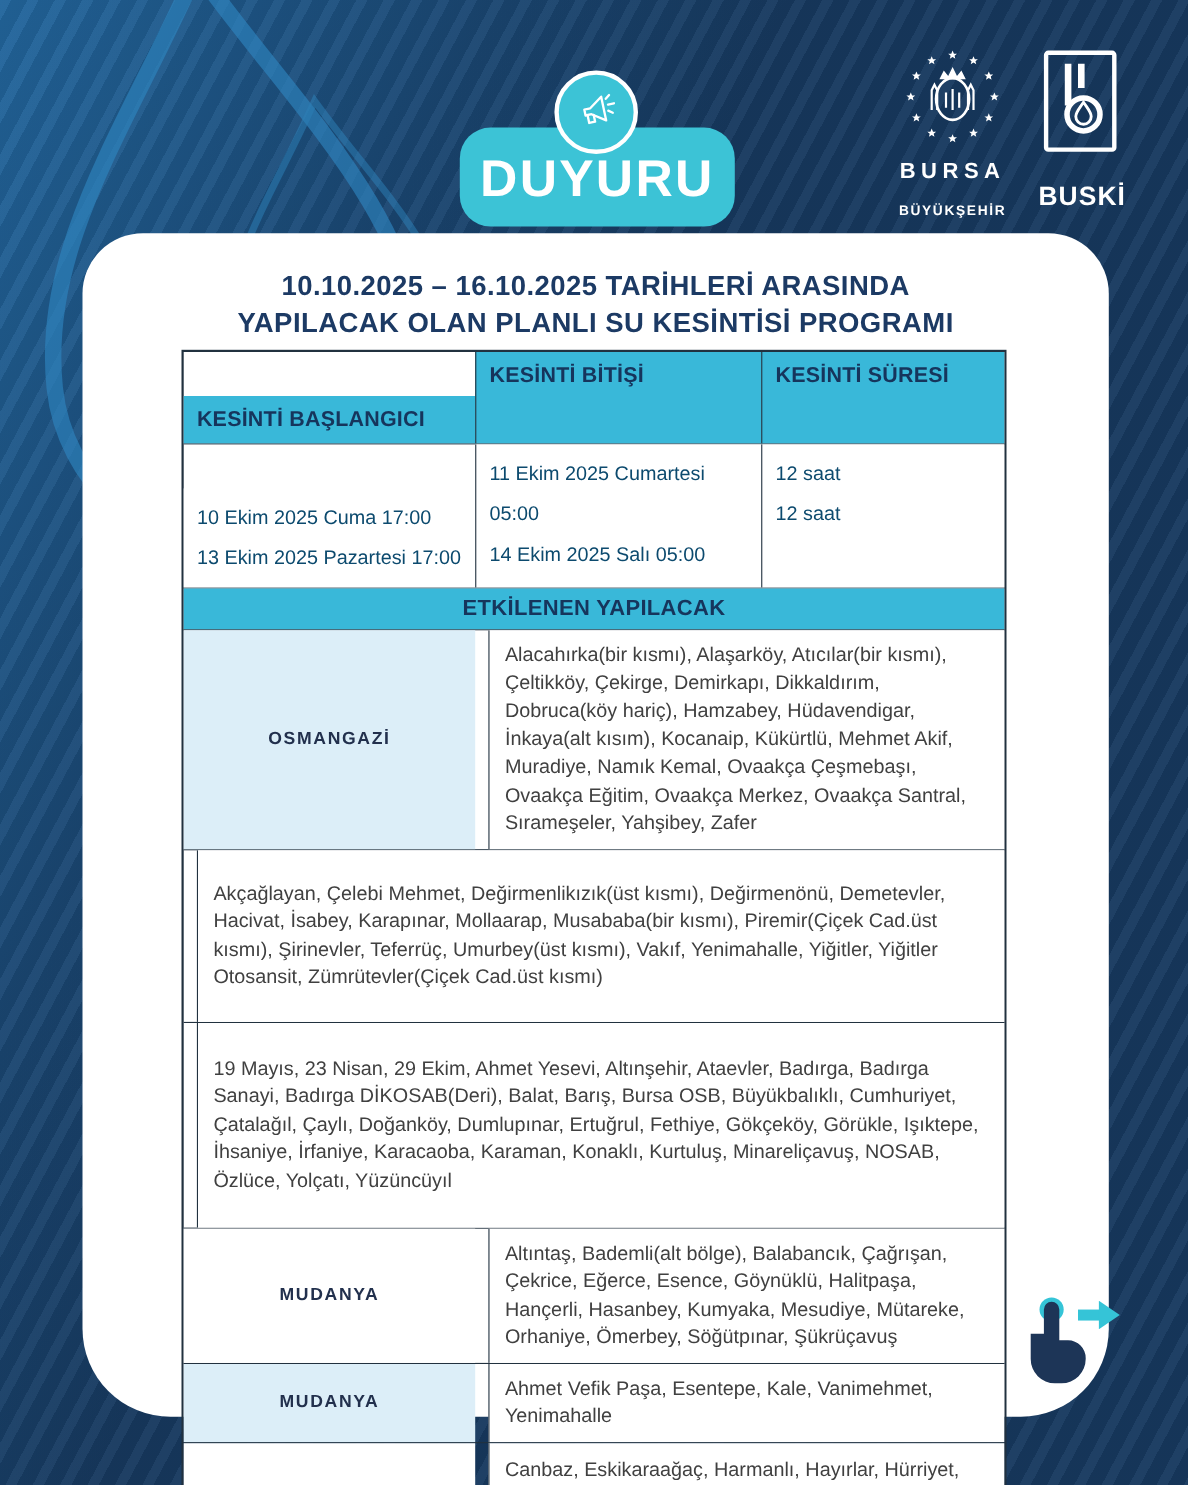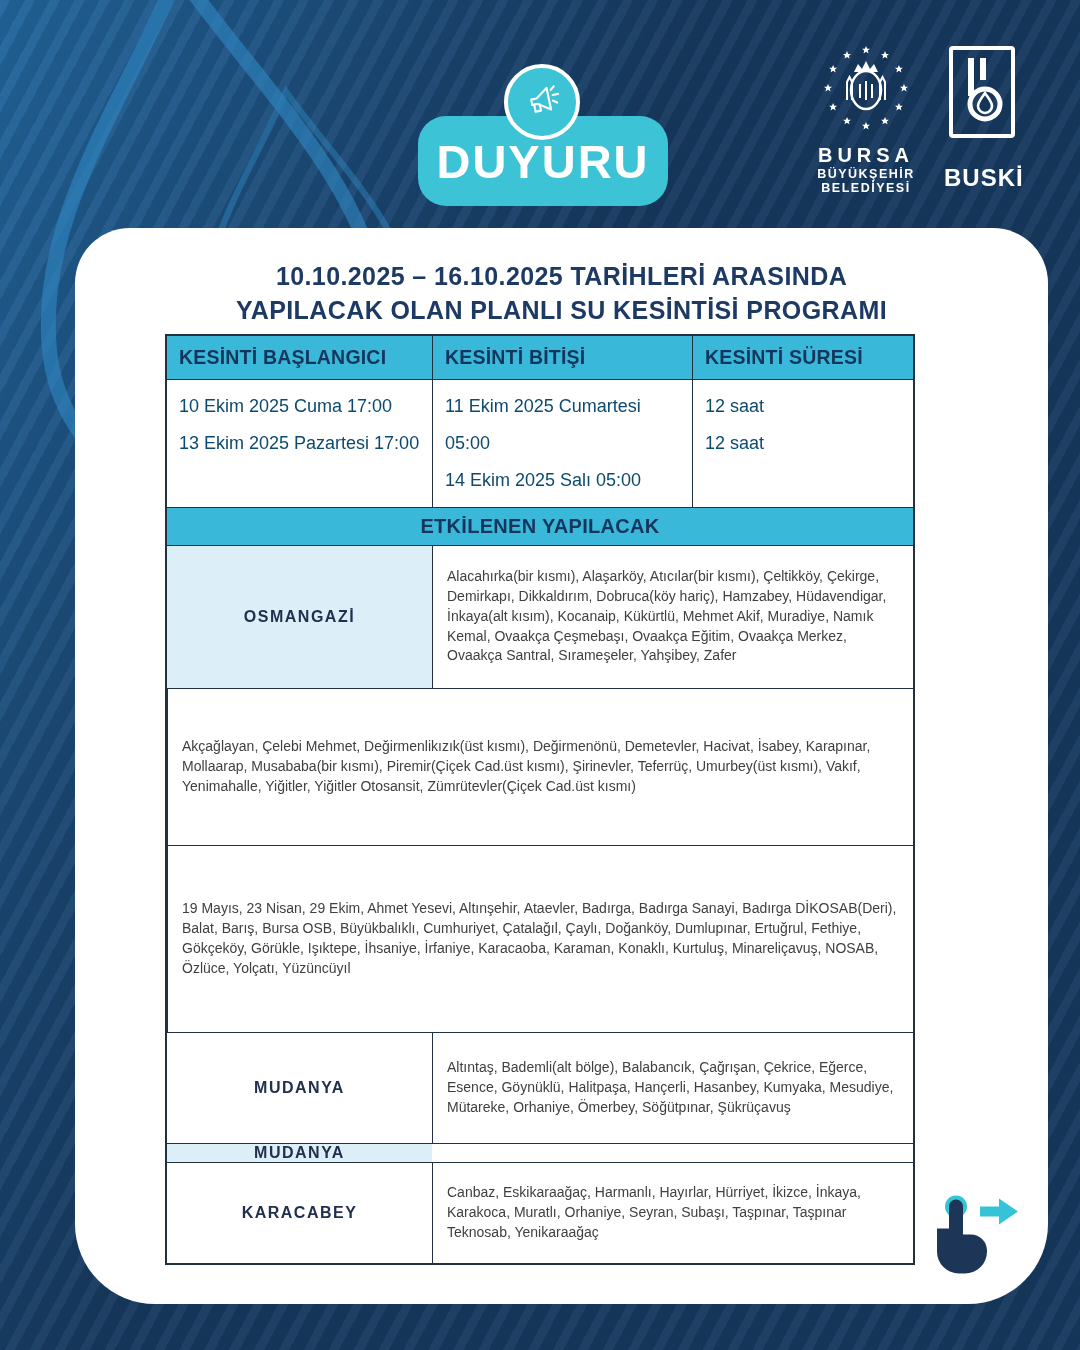--- a/index.html
+++ b/index.html
@@ -14,49 +14,49 @@
   
   .badge{position:absolute;left:418px;top:116px;width:250px;height:90px;background:#3cc3d6;
     border-radius:28px;display:flex;align-items:center;justify-content:center;}
   .badge-text{color:#fff;font-size:47px;font-weight:800;letter-spacing:2px;}
   .badge-circle{position:absolute;left:504px;top:64px;width:68px;height:68px;border-radius:50%;
     background:#3cc3d6;border:4px solid #fff;display:flex;align-items:center;justify-content:center;z-index:2;}
 
   .bursa-logo{position:absolute;left:806px;top:38px;width:120px;text-align:center;}
   .bursa-text{color:#fff;font-weight:800;margin-top:2px;line-height:1.15;}
   .bursa-text .l1{font-size:20px;letter-spacing:5px;}
-  .bursa-text .l2,.bursa-text .l3{font-size:12.5px;letter-spacing:1.5px;}
+  .bursa-text .l2,.bursa-text .l3{font-size:12.5px;letter-spacing:1.5px;margin-top:16px;}
   .buski-logo{position:absolute;left:944px;top:44px;width:76px;text-align:center;}
   .buski-text{color:#fff;font-weight:800;font-size:24px;letter-spacing:1px;margin-top:20px;}
 
   
-  .card{position:absolute;left:75px;top:228px;width:933px;height:1076px;background:#ffffff;
-    border-radius:55px 55px 80px 80px;padding-left:40px;}
+  .card{position:absolute;left:75px;top:212px;width:933px;height:1076px;background:#ffffff;
+    border-radius:55px 55px 80px 80px;}
   .title{position:absolute;left:0;top:32px;width:100%;text-align:center;color:#1c3a64;
     font-weight:800;font-size:25px;line-height:1.35;letter-spacing:0.4px;}
 
   
   .table{position:absolute;left:90px;top:106px;width:750px;border:2px solid #21313f;box-sizing:border-box;}
   .trow{display:flex;border-top:1.5px solid #21313f;}
   .trow:first-child{border-top:none;}
   .cell{box-sizing:border-box;border-left:1.5px solid #21313f;}
-  .cell:first-child{border-left:none;}
+  .cell:first-child{border-left:none;margin-top:40px;}
   .c1{width:265px;flex:none;}
   .c2{width:260px;flex:none;}
   .c3{flex:1;}
   .head .cell{background:#39b8d9;color:#16355c;font-weight:800;font-size:19.5px;
     padding:10px 12px;letter-spacing:0.2px;}
   .sched .cell{background:#fff;color:#0c4a6e;font-size:18px;padding:8px 12px;line-height:2.05;}
   .mah-head{background:#39b8d9;color:#16355c;font-weight:800;font-size:20px;text-align:center;
     padding:7px 0;letter-spacing:0.3px;}
   .district .label{width:265px;flex:none;display:flex;align-items:center;justify-content:center;
     color:#22304d;font-weight:800;font-size:16px;letter-spacing:1.5px;background:#fff;}
   .district.alt .label{background:#dceef8;}
-  .district .content{flex:1;background:#fff;color:#404040;font-size:14px;line-height:1.42;
-    padding:10px 14px;display:flex;align-items:center;box-sizing:border-box;border-left:1.5px solid #21313f;}
+  .district .content{flex:1;background:#fff;color:#404040;font-size:18px;line-height:1.42;
+    padding:10px 14px;display:flex;align-items:center;box-sizing:border-box;border-left:1.5px solid #21313f;margin-left:12px;}
   .r-osmangazi .content{min-height:142px;}
   .r-yildirim .content{min-height:156px;}
   .r-nilufer .content{min-height:186px;}
   .r-mudanya .content{min-height:110px;}
   .r-kestel .content{min-height:60px;}
   .r-karacabey .content{min-height:100px;}
 
   .swipe{position:absolute;left:845px;top:958px;width:105px;height:100px;}
 </style>
 </head>
@@ -172,20 +172,21 @@
       </div>
       <div class="trow district alt r-nilufer">
         <div class="content">19 Mayıs, 23 Nisan, 29 Ekim, Ahmet Yesevi, Altınşehir, Ataevler, Badırga, Badırga Sanayi, Badırga DİKOSAB(Deri), Balat, Barış, Bursa OSB, Büyükbalıklı, Cumhuriyet, Çatalağıl, Çaylı, Doğanköy, Dumlupınar, Ertuğrul, Fethiye, Gökçeköy, Görükle, Işıktepe, İhsaniye, İrfaniye, Karacaoba, Karaman, Konaklı, Kurtuluş, Minareliçavuş, NOSAB, Özlüce, Yolçatı, Yüzüncüyıl</div>
       </div>
       <div class="trow district r-mudanya">
         <div class="label">MUDANYA</div>
         <div class="content">Altıntaş, Bademli(alt bölge), Balabancık, Çağrışan, Çekrice, Eğerce, Esence, Göynüklü, Halitpaşa, Hançerli, Hasanbey, Kumyaka, Mesudiye, Mütareke, Orhaniye, Ömerbey, Söğütpınar, Şükrüçavuş</div>
       </div>
       <div class="trow district alt r-kestel">
         <div class="label">MUDANYA</div>
+        <div class="content">Ahmet Vefik Paşa, Esentepe, Kale, Vanimehmet, Yenimahalle</div>
       </div>
       <div class="trow district r-karacabey">
         <div class="label">KARACABEY</div>
         <div class="content">Canbaz, Eskikaraağaç, Harmanlı, Hayırlar, Hürriyet, İkizce, İnkaya, Karakoca, Muratlı, Orhaniye, Seyran, Subaşı, Taşpınar, Taşpınar Teknosab, Yenikaraağaç</div>
       </div>
     </div>
 
     <div class="swipe">
       <svg width="105" height="100" viewBox="0 0 105 95">
         <g>

